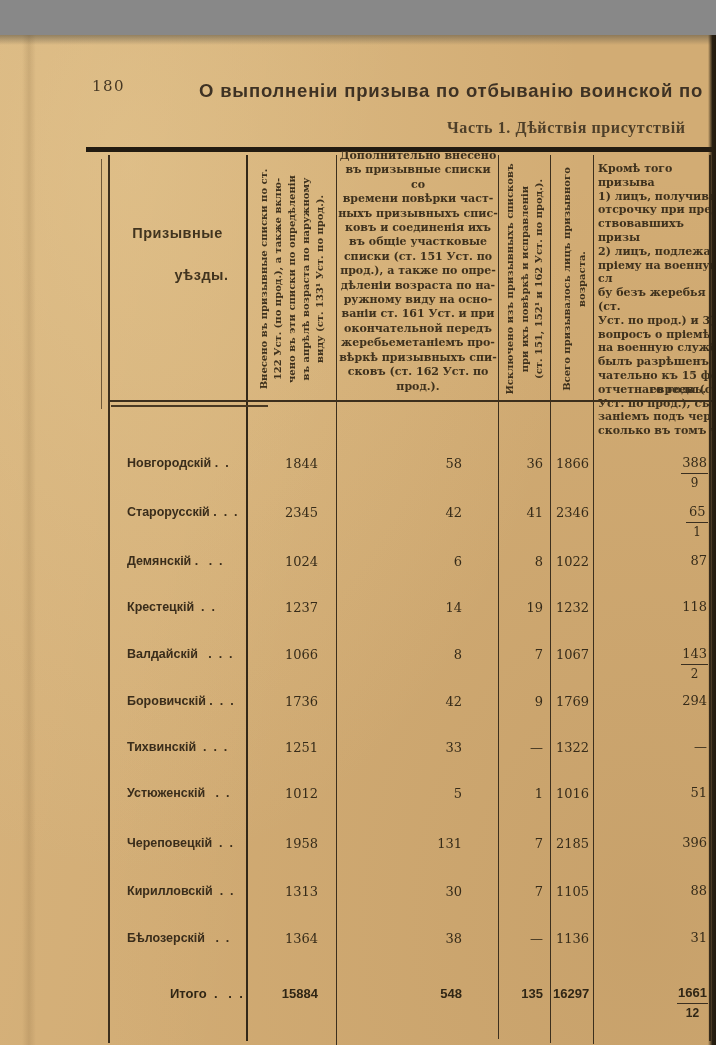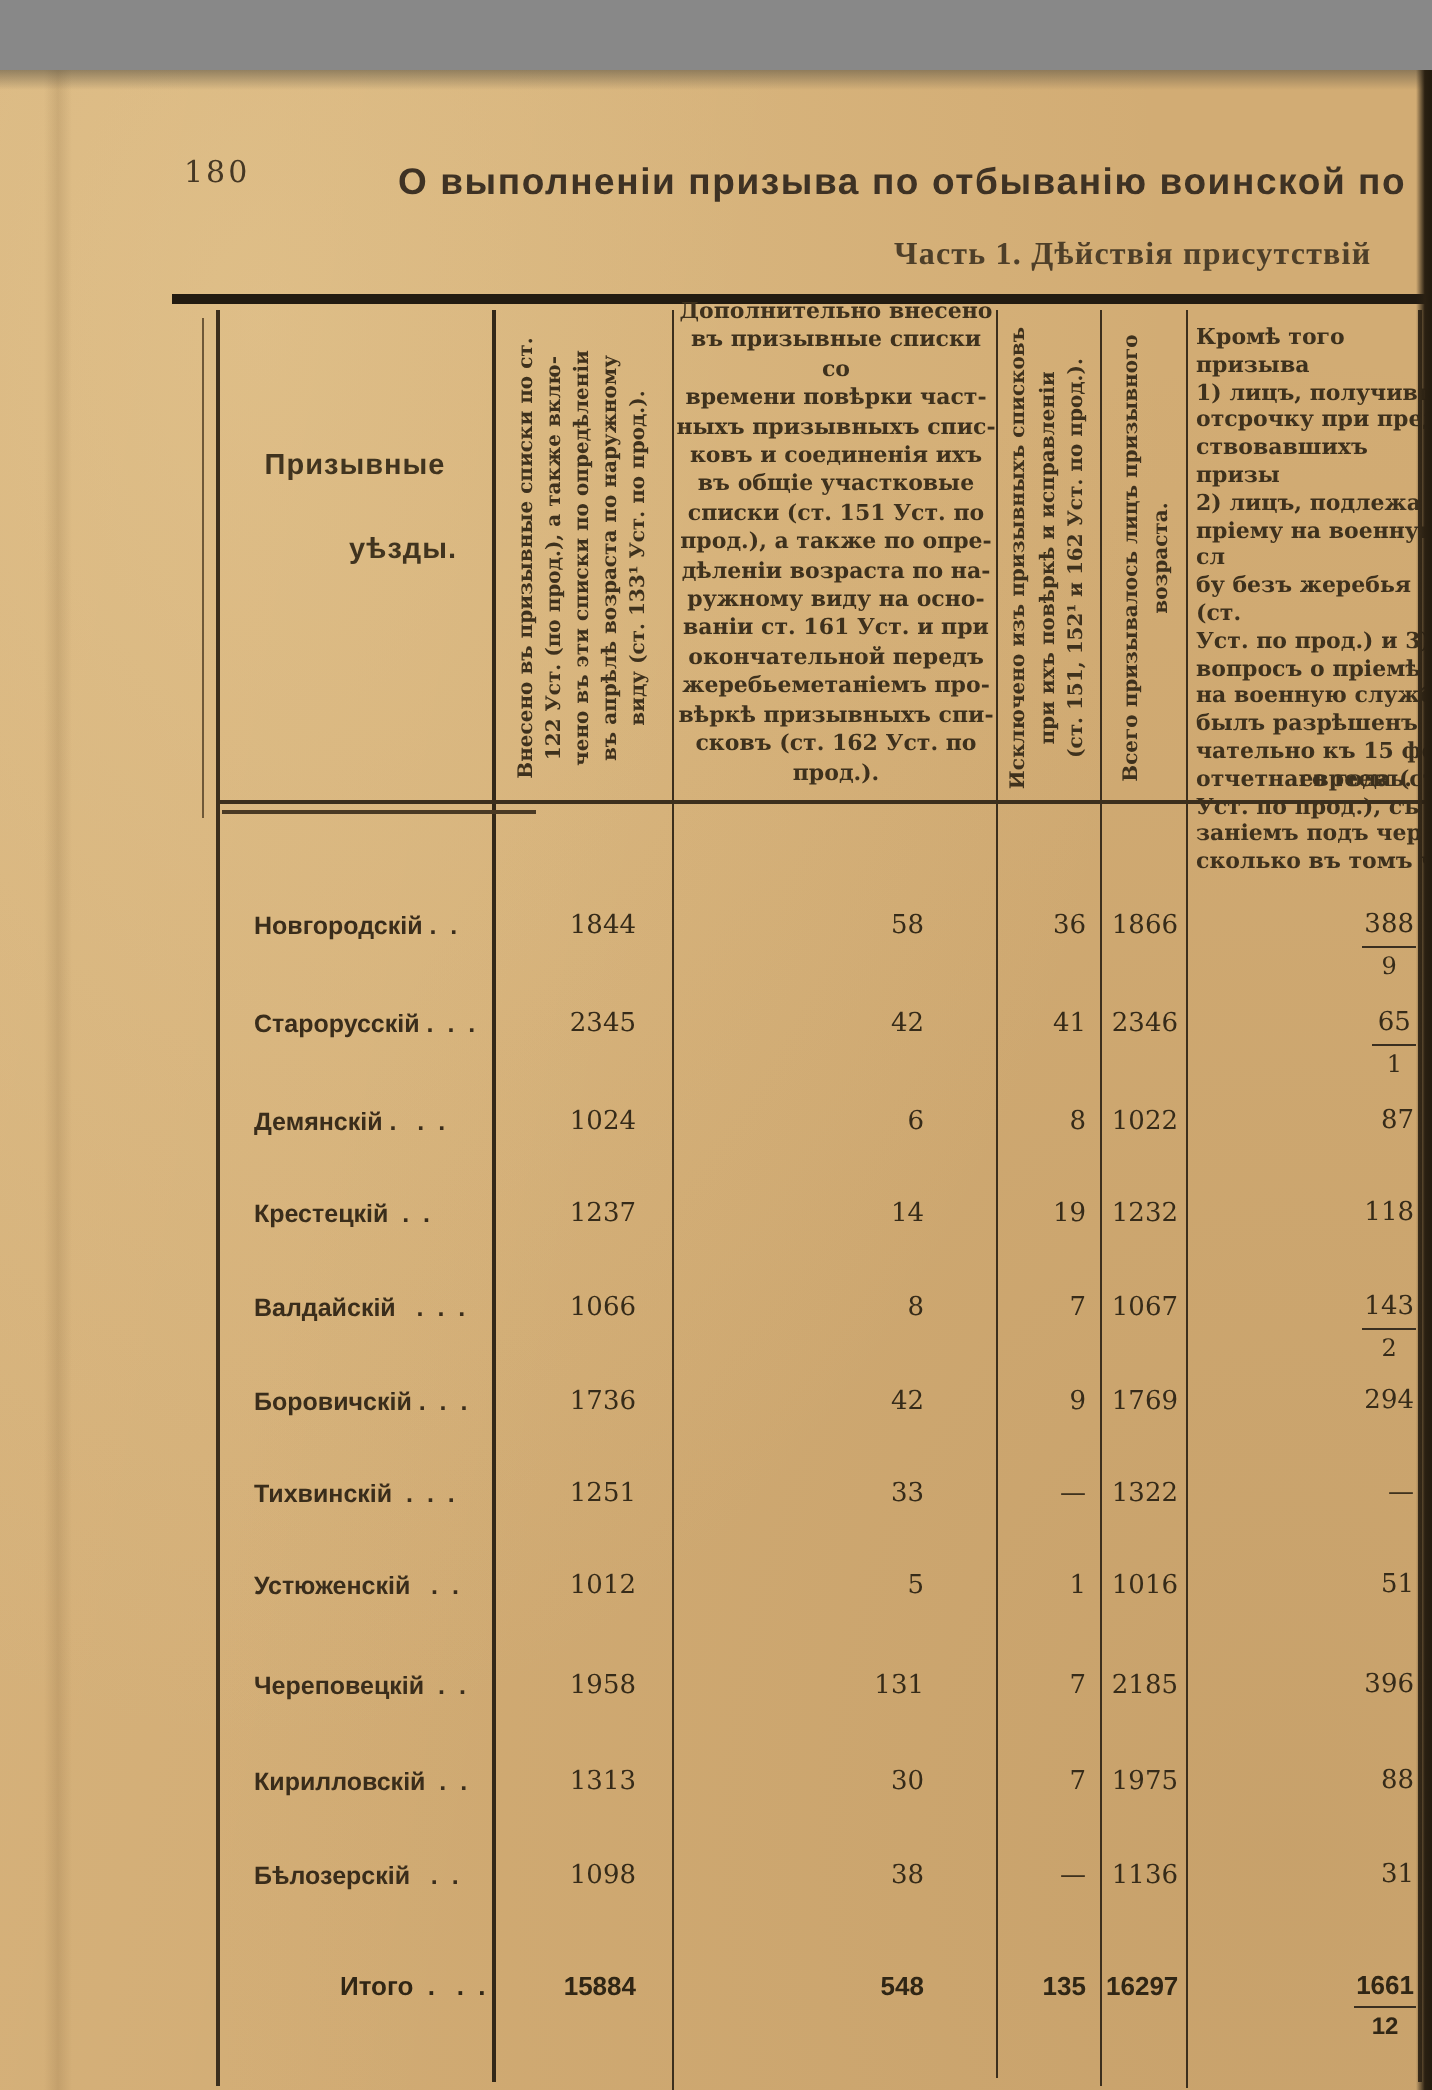--- a/index.html
+++ b/index.html
@@ -232,26 +232,26 @@
     <div class="cell v3">131</div>
     <div class="cell v4">7</div>
     <div class="cell v5">2185</div>
     <div class="cell v6"><span class="frac"><span class="main">396</span></span></div>
   </div>
   <div class="row" style="top:856px">
     <div class="cell name">Кирилловскій  .  .</div>
     <div class="cell v2">1313</div>
     <div class="cell v3">30</div>
     <div class="cell v4">7</div>
-    <div class="cell v5">1975</div>
+    <div class="cell v5">1105</div>
     <div class="cell v6"><span class="frac"><span class="main">88</span></span></div>
   </div>
   <div class="row" style="top:903px">
     <div class="cell name">Бѣлозерскій   .  .</div>
-    <div class="cell v2">1098</div>
+    <div class="cell v2">1364</div>
     <div class="cell v3">38</div>
     <div class="cell v4">—</div>
     <div class="cell v5">1136</div>
     <div class="cell v6"><span class="frac"><span class="main">31</span></span></div>
   </div>
 
   <div class="row total" style="top:958px">
     <div class="cell name">Итого  .   .  .</div>
     <div class="cell v2">15884</div>
     <div class="cell v3">548</div>

